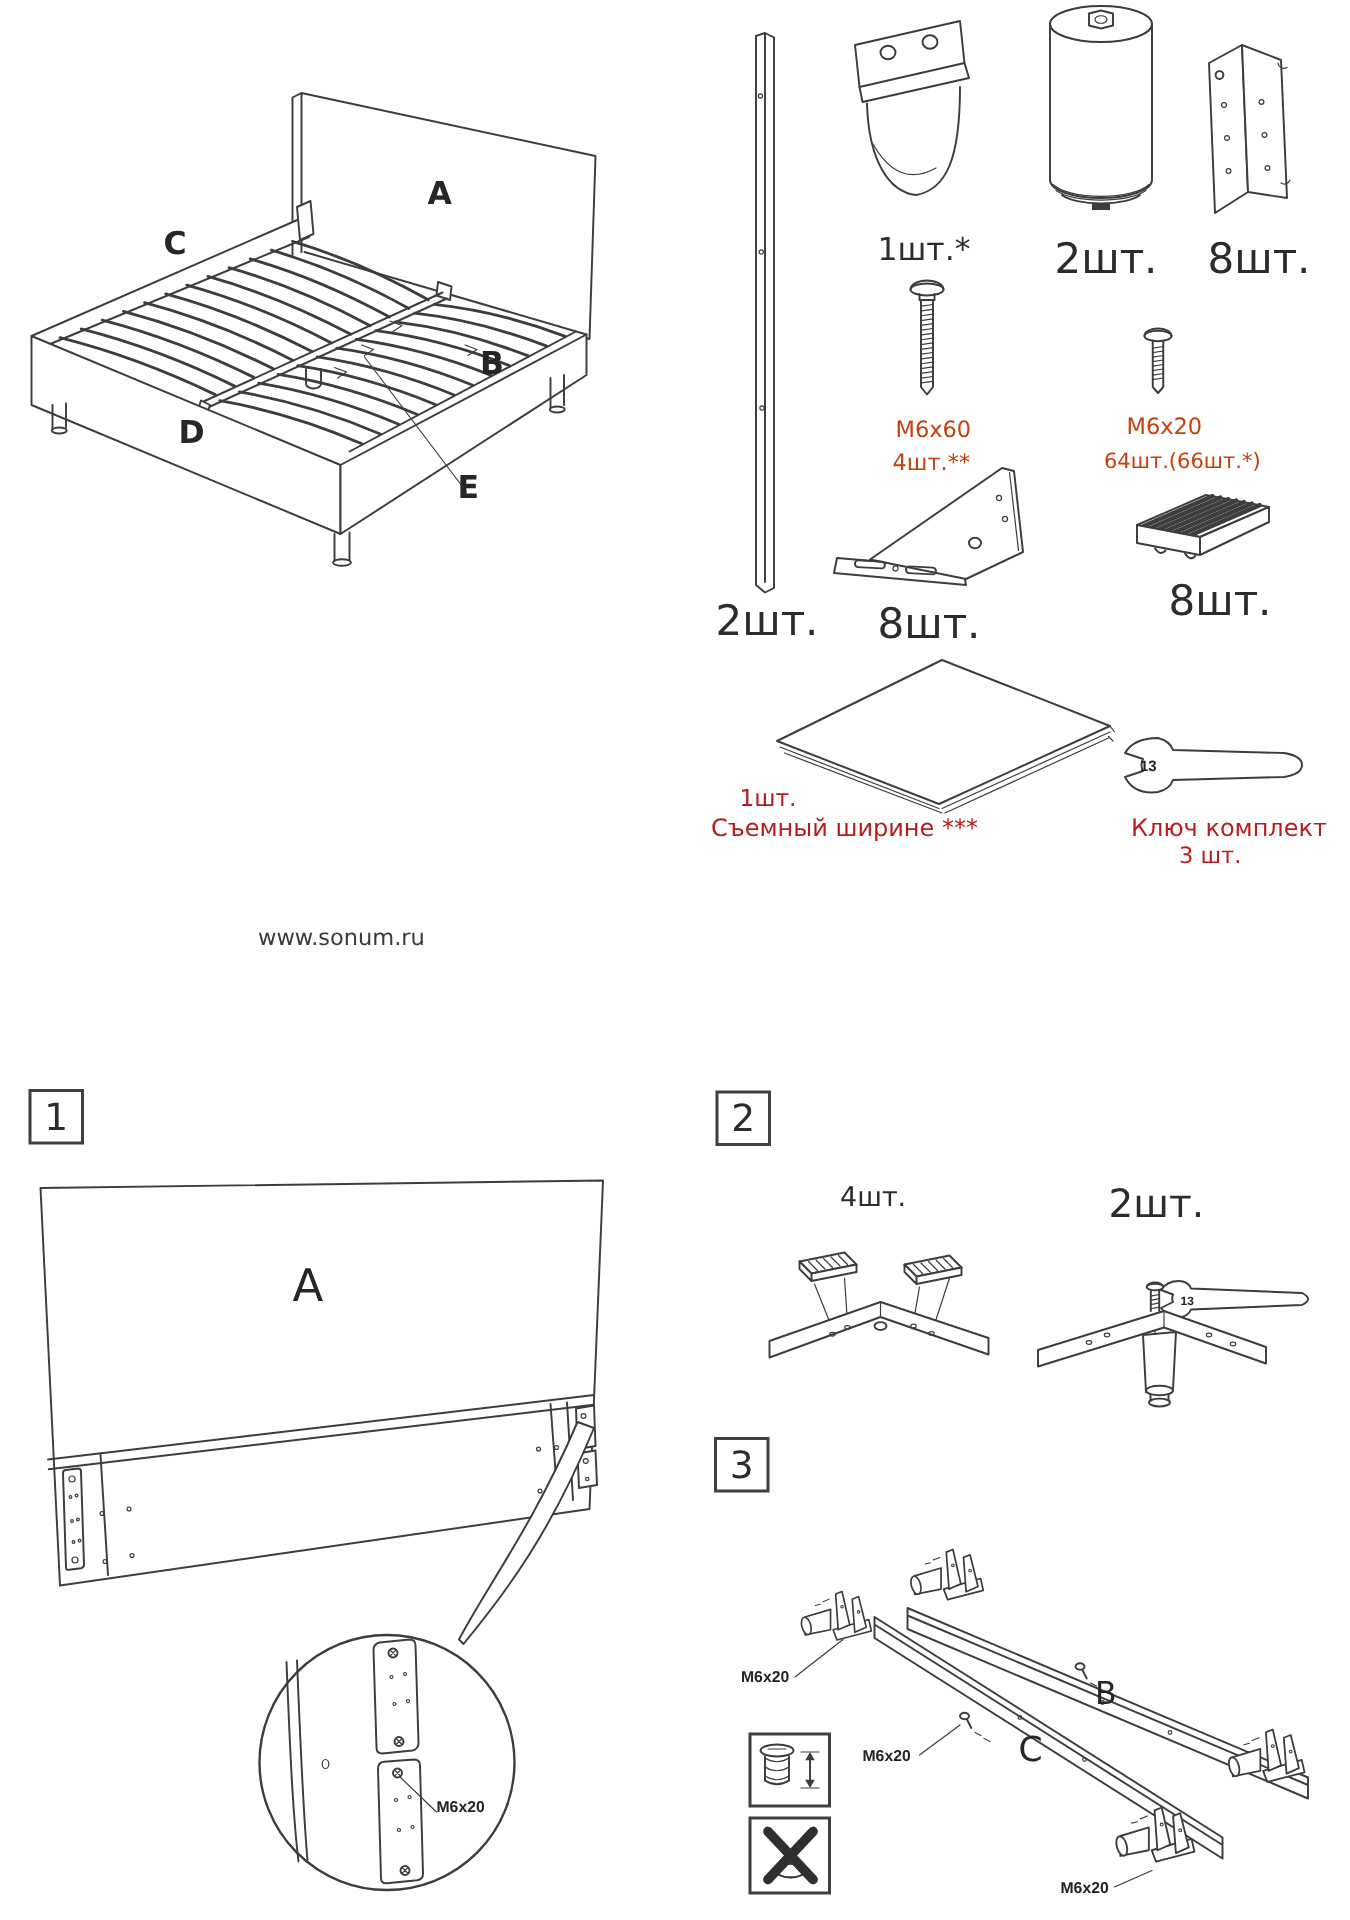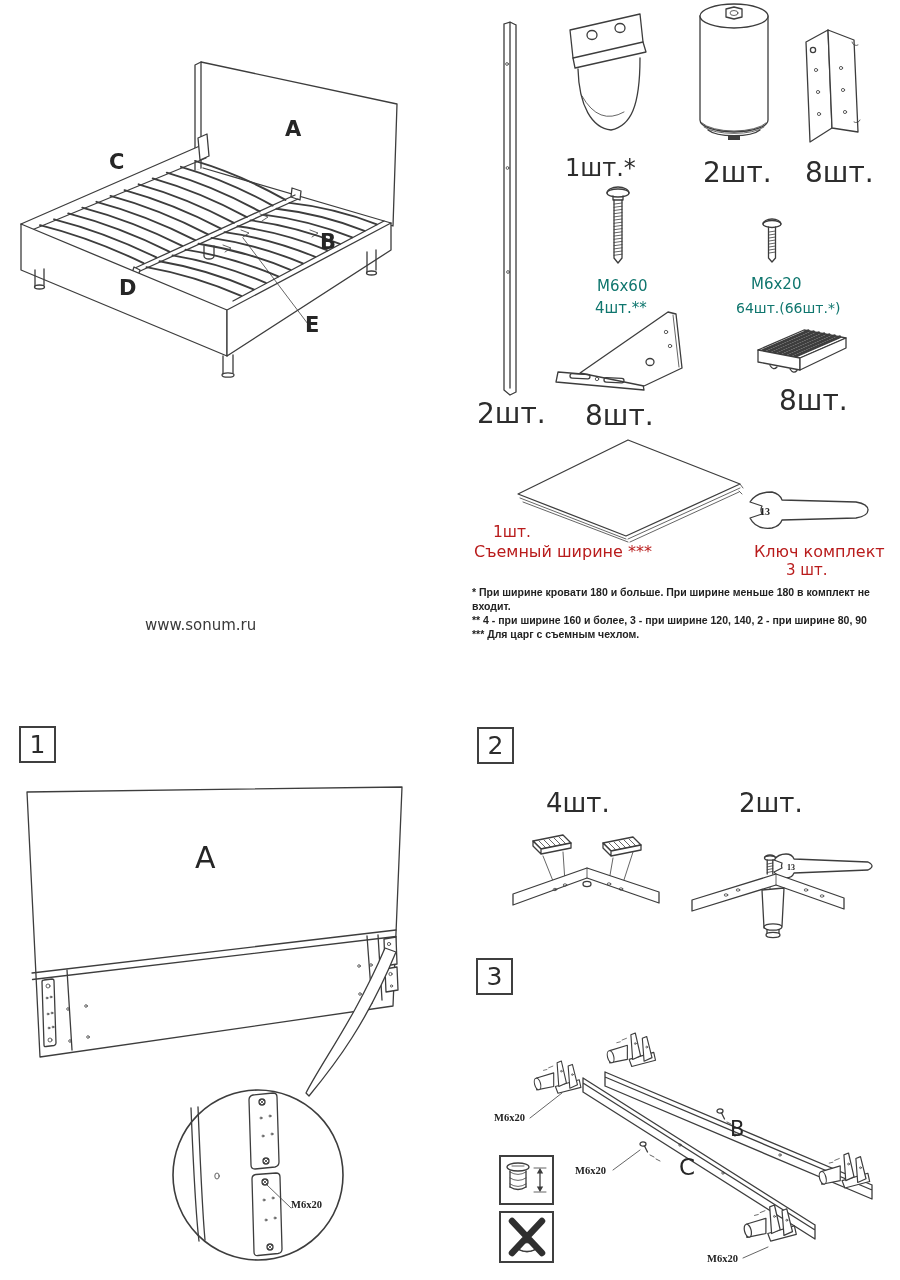--- a/index.html
+++ b/index.html
@@ -8,29 +8,29 @@
   .abs{position:absolute}
   svg.art{display:block;overflow:visible}
   .art path,.art line,.art circle,.art ellipse,.art rect,.art polyline,.art polygon{fill:none;stroke:#3d3d3d;stroke-width:1.3;stroke-linecap:round;stroke-linejoin:round}
   .art .w{fill:#fff}
   .art .f{fill:#3d3d3d;stroke:none}
   .art .t{stroke-width:0.8}
   .art .slat{stroke-width:1.9}
   .art .stripe{stroke-width:3}
   .art .xline{stroke-width:6.5;stroke:#2f2f2f}
   .qty-lg{position:absolute;font-size:28px;color:#2c2c2c;white-space:nowrap}
-  .qty-md{position:absolute;font-size:15px;color:#0f766e;white-space:nowrap}
+  .qty-md{position:absolute;font-size:15px;color:#c2410c;white-space:nowrap}
   .lbl{position:absolute;white-space:nowrap;color:#b91c1c}
   .dletter{position:absolute;font-weight:600;color:#262626;white-space:nowrap}
   .title{position:absolute;left:40px;top:393px;width:352px;text-align:center;font-family:"Liberation Sans",sans-serif;font-size:17px;line-height:22px;color:#3a3a3a}
-  .website{position:absolute;left:145px;top:616px;font-size:15px;color:#3a3a3a}
+  .website{position:absolute;left:172px;top:616px;font-size:15px;color:#3a3a3a}
   .fnotes{position:absolute;left:472px;top:585px;width:424px;font-family:"Liberation Sans",sans-serif;font-size:10.5px;font-weight:600;line-height:14px;color:#222}
   .stepbox{position:absolute;width:37px;height:37px;border:2px solid #3f3f3f;display:flex;align-items:center;justify-content:center;font-size:25px;color:#2c2c2c}
   .warnbox{position:absolute;width:55px;border:2.5px solid #3f3f3f;background:#fff;display:flex;align-items:center;justify-content:center}
-  .tinybolt{font-family:Liberation Serif, serif;font-weight:600;font-size:10.5px;color:#222}
+  .tinybolt{font-family:Liberation Sans, sans-serif;font-weight:600;font-size:10.5px;color:#222}
 </style>
 </head>
 <body>
 
 <div class="sheet">
 
   <div class="abs" style="left:5px;top:18px;width:445px;height:345px">
     <svg class="art" width="445" height="345" viewBox="0 0 445 345">
       <g>
         <path class="w" d="M196,44 L392,86 L388,208 L196,152 Z"></path>
@@ -112,21 +112,21 @@
   <span class="qty-lg" style="left:477px;top:397px">2шт.</span>
 
   <svg class="art abs" style="left:554px;top:8px" width="104" height="138" viewBox="0 0 104 138">
     <path class="w" d="M16,22 L86,6 L89,34 L19,50 Z"></path>
     <ellipse cx="38" cy="27" rx="5" ry="4.5"></ellipse>
       <ellipse cx="66" cy="20" rx="5" ry="4.5"></ellipse>
     <path d="M19,50 L21,60 L92,44 L89,34"></path>
     <path class="w" d="M24,61 C25,98 38,120 57,122 C77,118 86,98 86,50"></path>
     <path class="t" d="M28,88 Q45,118 70,104"></path>
   </svg>
-  <span class="qty-lg" style="left:565px;top:154px;font-size:24px">1шт.*</span>
+  <span class="qty-lg" style="left:585px;top:154px;font-size:21px">1шт.*</span>
 
   <svg class="art abs" style="left:692px;top:0px" width="84" height="155" viewBox="0 0 84 155">
     <path class="w" d="M8,16 V120 A34,12 0 0 0 76,120 V16"></path>
     <ellipse class="w" cx="42" cy="16" rx="34" ry="12"></ellipse>
     <polygon points="34,9 42,7 50,9 50,17 42,19 34,17"></polygon>
     <ellipse class="t" cx="42" cy="13" rx="4" ry="2.5"></ellipse>
     <path class="t" d="M10,123 A34,12 0 0 0 74,123 M12,127 A34,12 0 0 0 72,127"></path>
     <path d="M16,130 A28,9 0 0 0 68,130"></path>
     <path class="f" d="M36,136 h12 v4 h-12 z"></path>
   </svg>
@@ -230,25 +230,20 @@
   <span class="lbl" style="left:493px;top:523px;font-size:15.5px">1шт.</span>
   <span class="lbl" style="left:474px;top:542px;font-size:16px">Съемный ширине ***</span>
 
   <svg class="art abs" style="left:738px;top:482px" width="136" height="58" viewBox="0 0 136 58">
     <path class="w" d="M34,10 Q18,10 12,20 L24,24 Q22,28 24,32 L12,36 Q18,48 34,46 Q42,44 44,38 L118,36 Q130,34 130,28 Q130,22 118,20 L44,18 Q42,12 34,10 Z"></path>
   </svg>
   <span class="lbl tinybolt" style="left:760px;top:506px;font-size:10px">13</span>
   <span class="lbl" style="left:754px;top:542px;font-size:16px">Ключ комплект</span>
   <span class="lbl" style="left:786px;top:561px;font-size:15px">3 шт.</span>
 
-  <div class="fnotes">
-    <div>* При ширине кровати 180 и больше. При ширине меньше 180 в комплект не входит.</div>
-    <div>** 4 - при ширине 160 и более, 3 - при ширине 120, 140, 2 - при ширине 80, 90</div>
-    <div>*** Для царг с съемным чехлом.</div>
-  </div>
 
   <div class="stepbox" style="left:19px;top:726px">
     <span>1</span>
   </div>
   <div class="abs" style="left:15px;top:778px;width:430px;height:500px">
     <svg class="art" width="430" height="500" viewBox="0 0 430 500">
       <g>
         <path class="w" d="M12,14 L387,9 L378,228 L25,279 Z"></path>
         <path d="M17,195 L381,152 M17.5,201.5 L381,158.5"></path>
         <path d="M52,192 L57,272 M352,158 L357,225 M363,157 L367,222"></path>
@@ -307,21 +302,21 @@
       </g>
     </svg>
     <span class="dletter" style="left:180px;top:62px;font-size:30px;font-weight:500">A</span>
     <span class="tinybolt abs" style="left:276px;top:421px">M6x20</span>
   </div>
 
   <div class="stepbox" style="left:477px;top:727px">
     <span>2</span>
   </div>
   <div class="abs" style="left:470px;top:770px;width:430px;height:230px">
-    <span class="qty-lg" style="left:76px;top:18px;font-size:26px">4шт.</span>
+    <span class="qty-lg" style="left:90px;top:18px;font-size:18px">4шт.</span>
     <span class="qty-lg" style="left:269px;top:18px;font-size:26px">2шт.</span>
     <svg class="art abs" style="left:35px;top:62px" width="165" height="118" viewBox="0 0 165 118">
       <g>
         <path class="w" d="M28,9 L58,3 L66,11 L36,17 Z"></path>
         <path class="w" d="M28,9 L36,17 L36,22 L28,14 Z M36,17 L66,11 L66,16 L36,22 Z"></path>
         <path class="t" d="M34,9 l6,6 M39,8 l6,6 M44,7 l6,6 M49,6 l6,6 M54,5 l6,6"></path>
         <path class="w" d="M98,11 L128,5 L136,13 L106,19 Z"></path>
         <path class="w" d="M98,11 L106,19 L106,24 L98,16 Z M106,19 L136,13 L136,18 L106,24 Z"></path>
         <path class="t" d="M104,11 l6,6 M109,10 l6,6 M114,9 l6,6 M119,8 l6,6 M124,7 l6,6"></path>
         <path class="t" d="M38,24 L50,54 M58,20 L60,50 M108,26 L104,49 M128,20 L117,54"></path>

